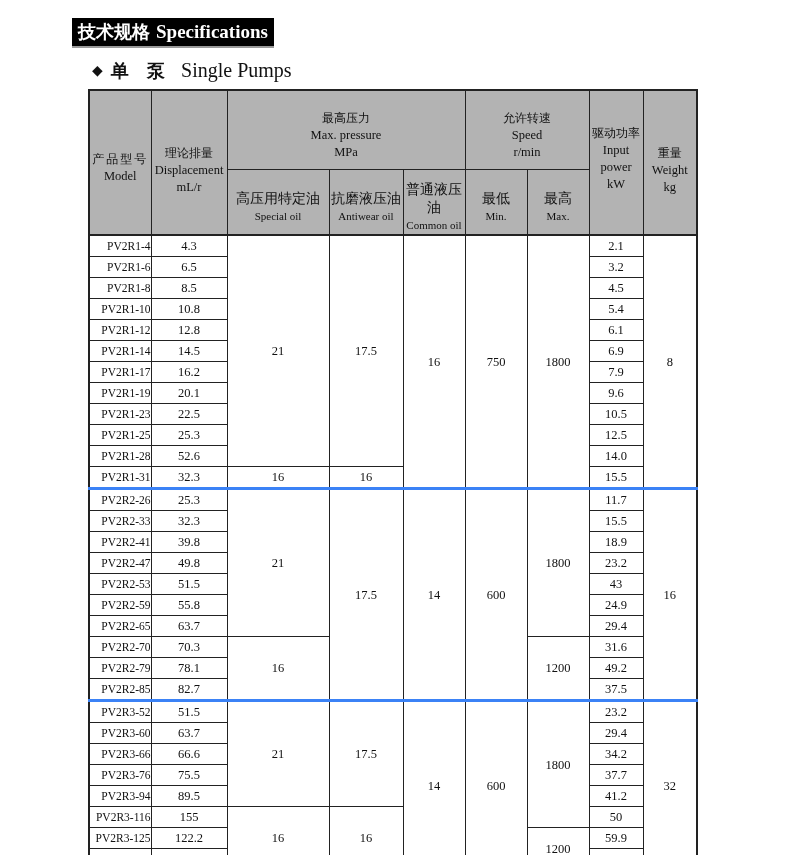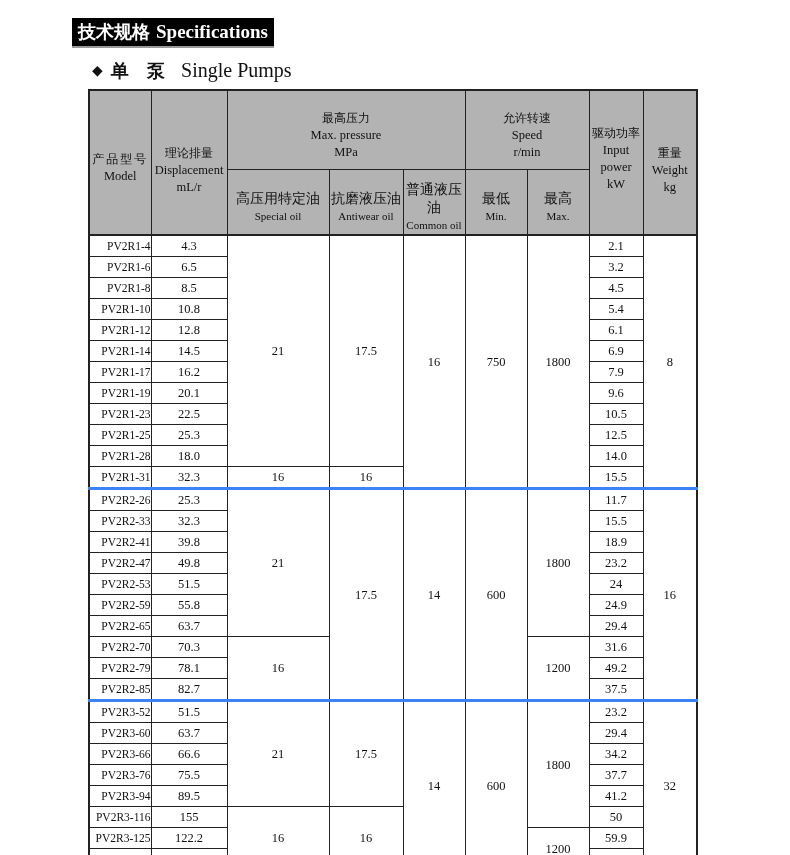--- a/index.html
+++ b/index.html
@@ -153,21 +153,21 @@
         <td>22.5</td>
         <td>10.5</td>
       </tr>
       <tr>
         <td class="model">PV2R1-25</td>
         <td>25.3</td>
         <td>12.5</td>
       </tr>
       <tr>
         <td class="model">PV2R1-28</td>
-        <td>18.0</td>
+        <td>52.6</td>
         <td>14.0</td>
       </tr>
       <tr>
         <td class="model">PV2R1-31</td>
         <td>32.3</td>
         <td>16</td>
         <td>16</td>
         <td>15.5</td>
       </tr>
       <tr class="group-start">
@@ -192,21 +192,21 @@
         <td>18.9</td>
       </tr>
       <tr>
         <td class="model">PV2R2-47</td>
         <td>49.8</td>
         <td>23.2</td>
       </tr>
       <tr>
         <td class="model">PV2R2-53</td>
         <td>51.5</td>
-        <td>24</td>
+        <td>43</td>
       </tr>
       <tr>
         <td class="model">PV2R2-59</td>
         <td>55.8</td>
         <td>24.9</td>
       </tr>
       <tr>
         <td class="model">PV2R2-65</td>
         <td>63.7</td>
         <td>29.4</td>

